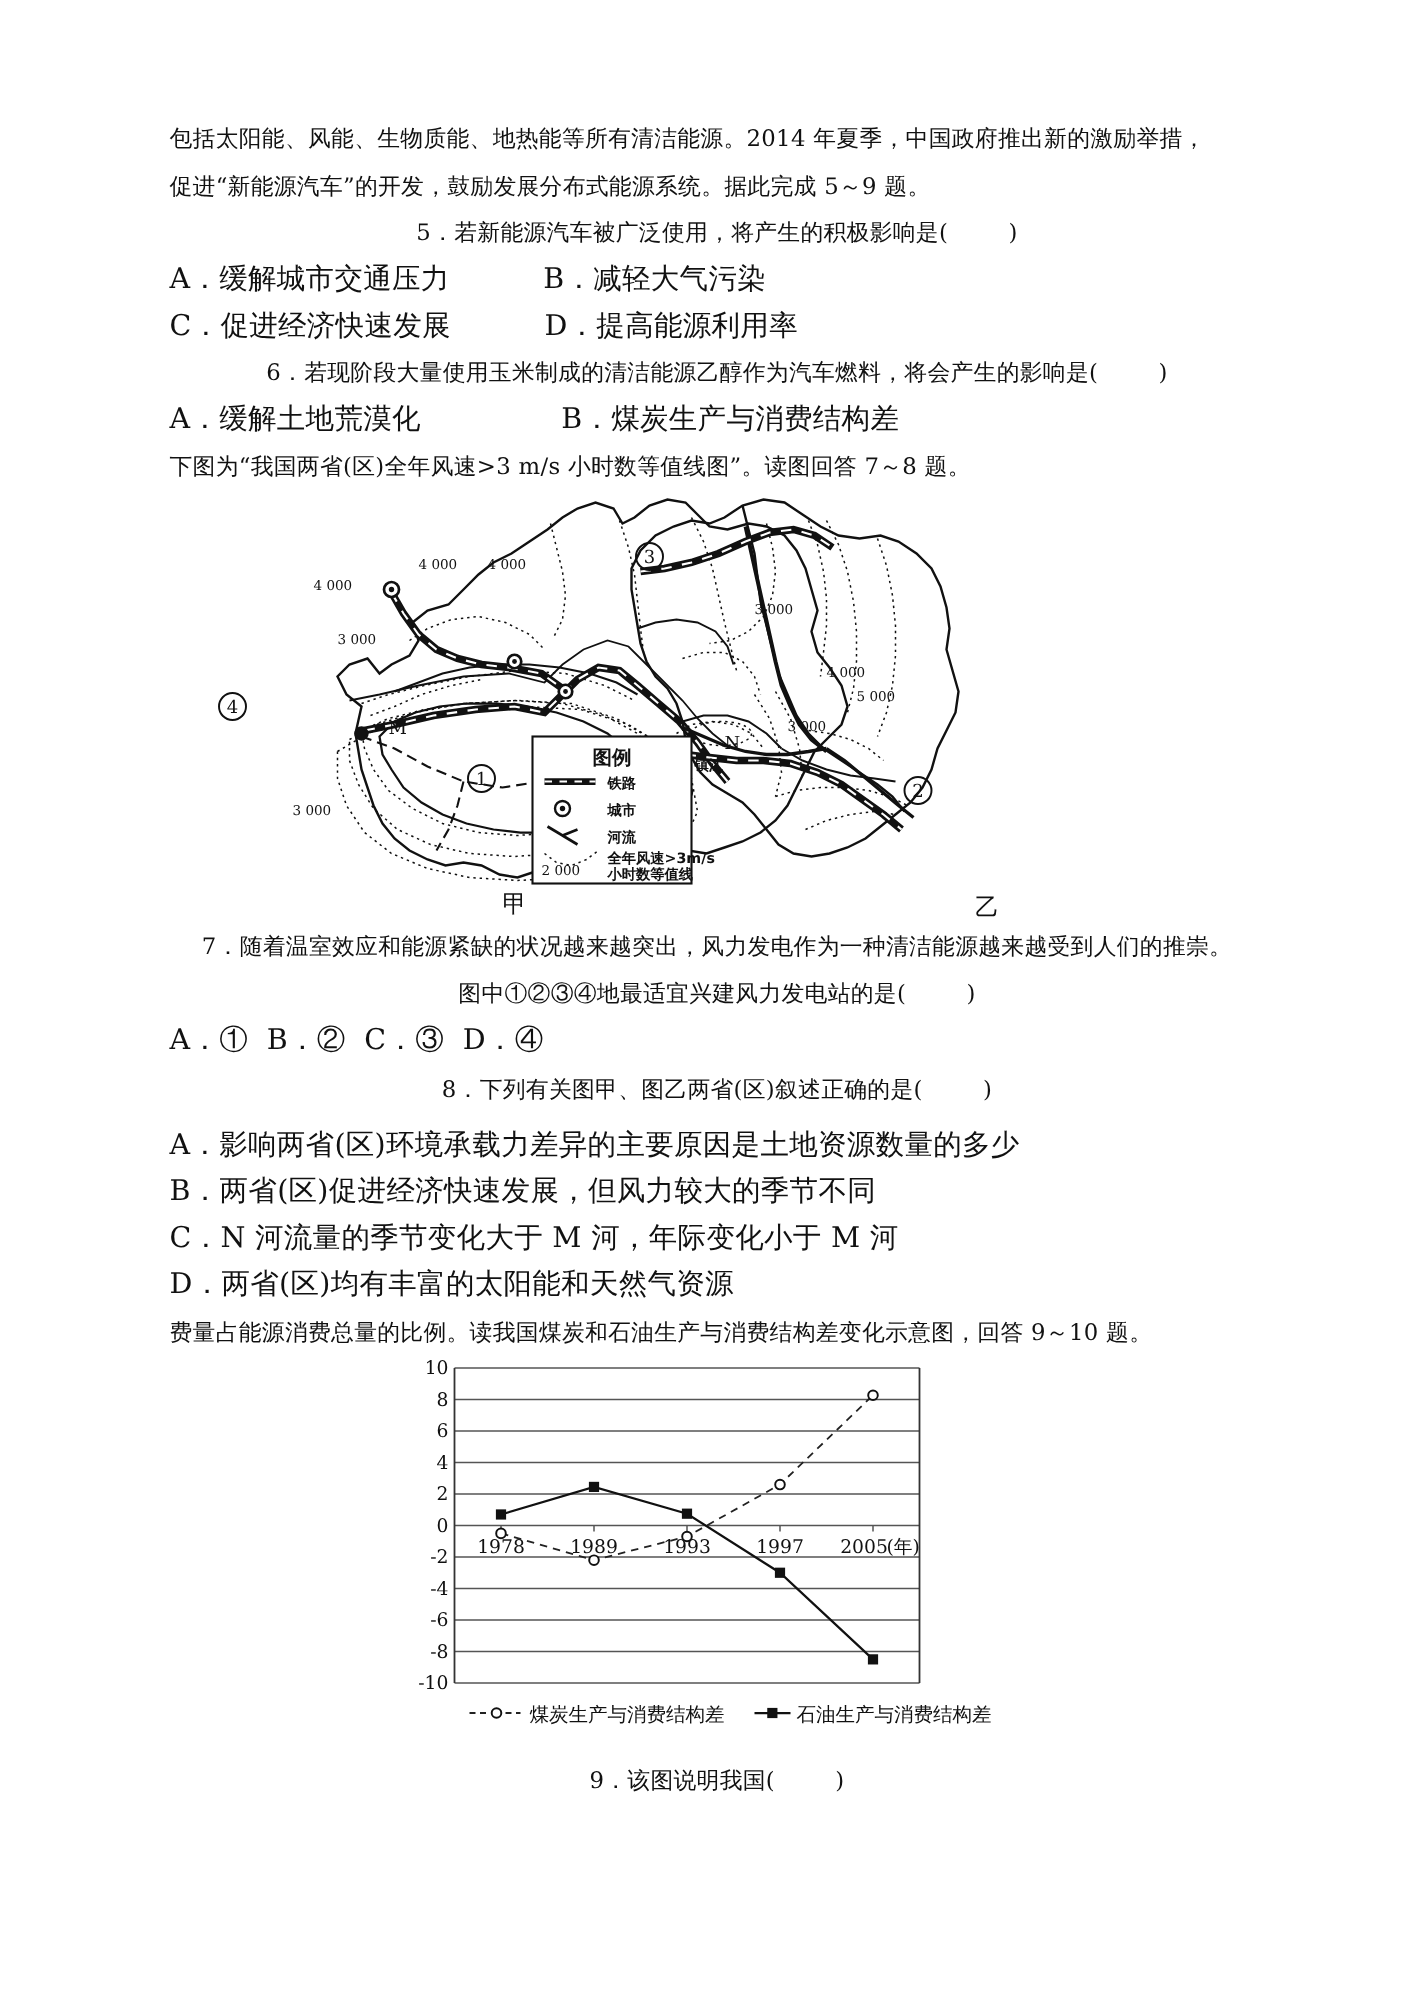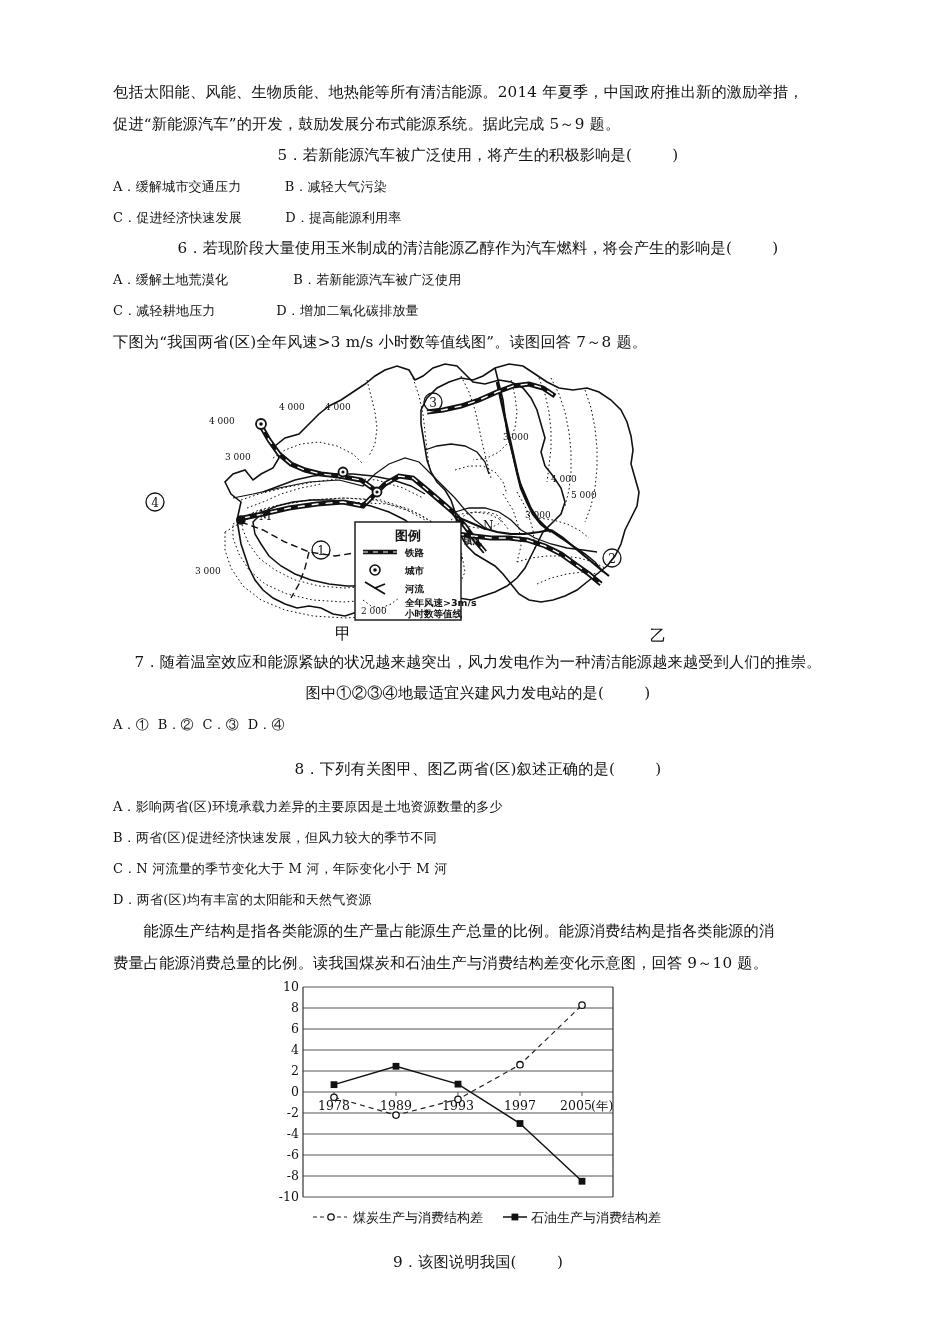--- a/index.html
+++ b/index.html
@@ -35,21 +35,21 @@
   }
   .para.indent { text-indent: 2em; }
   .qline {
     font-size: 15.2px;
     line-height: 31px;
     letter-spacing: 0.2px;
     white-space: pre;
     text-align: center;
   }
   .opts {
-    font-size: 13px;
+    font-size: 19px;
     line-height: 31px;
     letter-spacing: 0.2px;
     white-space: pre;
   }
   .fig-wrap {
     position: relative;
     width: 730px;
     height: 285px;
     margin-top: 4px;
   }
@@ -104,22 +104,21 @@
   <div class="content">
 
     <div class="para">包括太阳能、风能、生物质能、地热能等所有清洁能源。2014 年夏季，中国政府推出新的激励举措，</div>
     <div class="para">促进“新能源汽车”的开发，鼓励发展分布式能源系统。据此完成 5～9 题。</div>
 
     <div class="qline">5．若新能源汽车被广泛使用，将产生的积极影响是(        )</div>
     <div class="opts">A．缓解城市交通压力          B．减轻大气污染</div>
     <div class="opts">C．促进经济快速发展          D．提高能源利用率</div>
 
     <div class="qline">6．若现阶段大量使用玉米制成的清洁能源乙醇作为汽车燃料，将会产生的影响是(        )</div>
-    <div class="opts">A．缓解土地荒漠化               B．若新能源汽车被广泛使用</div>
-    <div class="opts">C．减轻耕地压力              D．增加二氧化碳排放量</div>
+    <div class="opts">A．缓解土地荒漠化               B．煤炭生产与消费结构差</div>
 
     <div class="para">下图为“我国两省(区)全年风速&gt;3 m/s 小时数等值线图”。读图回答 7～8 题。</div>
 
     <div class="fig-wrap">
       <svg width="730" height="285" viewBox="0 0 730 285">
 
         <g>
 
           <path d="M128,140 L118,132 L112,120 L120,112 L132,108 L140,118 L148,112
                    L160,106 L166,96 L162,84 L172,76 L186,72 L196,62 L206,52
@@ -317,27 +316,26 @@
       </svg>
 
       <div class="map-caption" style="left:222px; top:262px;">甲</div>
       <div class="map-caption" style="left:537px; top:264px;">乙</div>
     </div>
 
     <div class="qline">7．随着温室效应和能源紧缺的状况越来越突出，风力发电作为一种清洁能源越来越受到人们的推崇。</div>
     <div class="qline">图中①②③④地最适宜兴建风力发电站的是(        )</div>
     <div class="opts">A．①  B．②  C．③  D．④</div>
 
-    <div class="qline" style="margin-top:14px;">8．下列有关图甲、图乙两省(区)叙述正确的是(        )</div>
+    <div class="qline" style="margin-top:2px;">8．下列有关图甲、图乙两省(区)叙述正确的是(        )</div>
     <div class="opts" style="margin-top:6px;">A．影响两省(区)环境承载力差异的主要原因是土地资源数量的多少</div>
     <div class="opts">B．两省(区)促进经济快速发展，但风力较大的季节不同</div>
     <div class="opts">C．N 河流量的季节变化大于 M 河，年际变化小于 M 河</div>
     <div class="opts">D．两省(区)均有丰富的太阳能和天然气资源</div>
 
-    <div class="para indent">能源生产结构是指各类能源的生产量占能源生产总量的比例。能源消费结构是指各类能源的消</div>
     <div class="para">费量占能源消费总量的比例。读我国煤炭和石油生产与消费结构差变化示意图，回答 9～10 题。</div>
 
     <div class="chart-block">
       <svg width="730" height="268" viewBox="0 0 730 268">
 
         <g>
           <line x1="190" y1="8" x2="500" y2="8" stroke="#555" stroke-width="1"></line>
           <line x1="190" y1="29" x2="500" y2="29" stroke="#555" stroke-width="1"></line>
           <line x1="190" y1="50" x2="500" y2="50" stroke="#555" stroke-width="1"></line>
           <line x1="190" y1="71" x2="500" y2="71" stroke="#555" stroke-width="1"></line>

